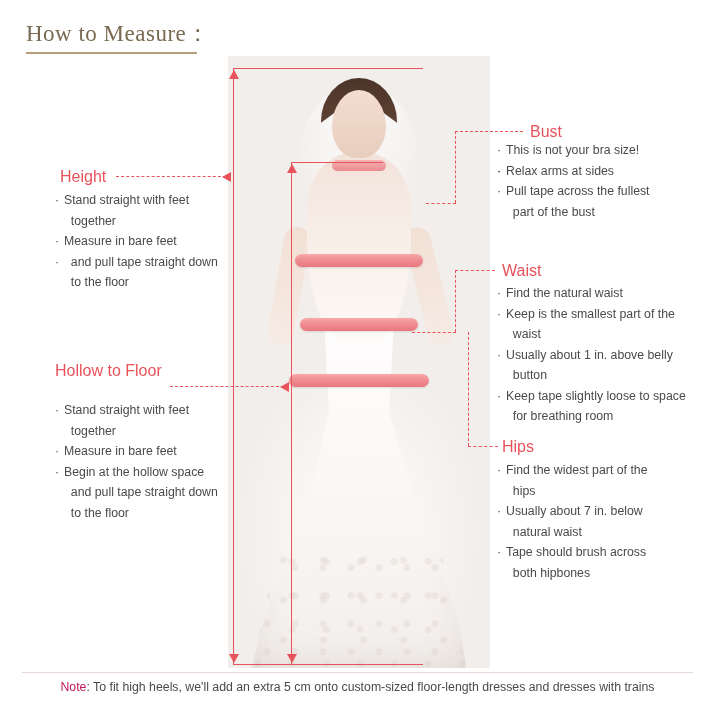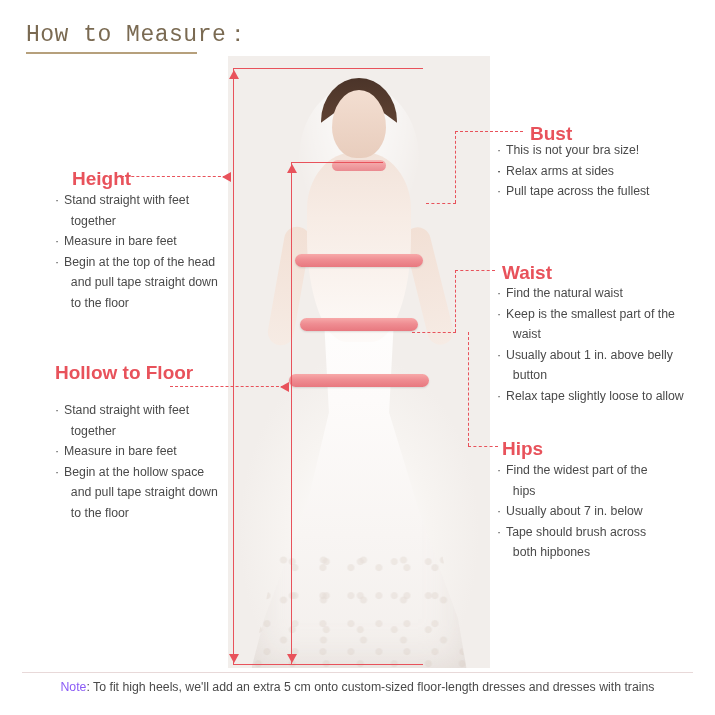--- a/index.html
+++ b/index.html
@@ -18,41 +18,41 @@
     overflow: hidden;
   }
 
   
   .title-wrap {
     position: absolute;
     left: 26px;
     top: 18px;
   }
   .title-text {
-    font-family: Liberation Mono, monospace;
+    font-family: Liberation Serif, serif;
     font-size: 23px;
     color: #7a6a52;
     letter-spacing: 0.5px;
     white-space: nowrap;
   }
   .title-underline {
     position: absolute;
     left: 0;
     top: 34px;
     width: 171px;
     height: 2px;
     background: #b6a07c;
   }
 
   
   .heading {
     position: absolute;
     color: #e8525b;
-    font-size: 19px;
-    font-weight: bold;
+    font-size: 16px;
+    font-weight: normal;
     white-space: nowrap;
   }
 
   
   .bullets {
     position: absolute;
     color: #4a4a4a;
     font-size: 12.3px;
     line-height: 20.5px;
   }
@@ -235,21 +235,21 @@
   .note {
     position: absolute;
     left: 0;
     right: 0;
     top: 680px;
     text-align: center;
     font-size: 12.3px;
     color: #4a4a4a;
   }
   .note .note-label {
-    color: #8b5cf6;
+    color: #be185d;
   }
   .footer-rule {
     position: absolute;
     left: 22px;
     right: 22px;
     top: 672px;
     border-top: 1px solid #e8d9d9;
   }
 </style>
 </head>
@@ -280,26 +280,26 @@
 
   <div class="solid-v" style="left:233px; top:68px; height:596px;"></div>
   <div class="solid-h" style="left:233px; top:68px; width:190px;"></div>
   <div class="solid-h" style="left:233px; top:664px; width:190px;"></div>
   <div class="arrow up" style="left:229px; top:70px;"></div>
   <div class="arrow down" style="left:229px; top:654px;"></div>
 
   <div class="dash-h" style="left:116px; top:176px; width:110px;"></div>
   <div class="arrow left" style="left:222px; top:172px;"></div>
 
-  <div class="heading" style="left:72px; top:168px;">Height</div>
+  <div class="heading" style="left:60px; top:168px;">Height</div>
   <div class="bullets" style="left:55px; top:190px; width:180px;">
     <div><span class="dot">·</span><span>Stand straight with feet</span></div>
     <div><span>  together</span></div>
     <div><span class="dot">·</span><span>Measure in bare feet</span></div>
-    <div><span class="dot">·</span><span>Begin at the top of the head</span></div>
+    <div><span class="dot">·</span></div>
     <div><span>  and pull tape straight down</span></div>
     <div><span>  to the floor</span></div>
   </div>
 
   <div class="solid-v" style="left:291px; top:162px; height:502px;"></div>
   <div class="solid-h" style="left:291px; top:162px; width:92px;"></div>
   <div class="arrow up" style="left:287px; top:164px;"></div>
   <div class="arrow down" style="left:287px; top:654px;"></div>
 
   <div class="dash-h" style="left:170px; top:386px; width:114px;"></div>
@@ -317,42 +317,45 @@
 
   <div class="dash-h" style="left:455px; top:131px; width:68px;"></div>
   <div class="dash-v" style="left:455px; top:131px; height:72px;"></div>
   <div class="dash-h" style="left:426px; top:203px; width:30px;"></div>
   <div class="heading" style="left:530px; top:123px;">Bust</div>
   <div class="bullets" style="left:497px; top:140px; width:200px;">
     <div><span class="dot">·</span><span>This is not your bra size!</span></div>
     <div><span class="dot">·</span></div>
     <div><span class="dot">·</span><span>Relax arms at sides</span></div>
     <div><span class="dot">·</span><span>Pull tape across the fullest</span></div>
+    <div><span>  part of the bust</span></div>
   </div>
 
   <div class="dash-h" style="left:455px; top:270px; width:40px;"></div>
   <div class="dash-v" style="left:455px; top:270px; height:62px;"></div>
   <div class="dash-h" style="left:412px; top:332px; width:44px;"></div>
   <div class="heading" style="left:502px; top:262px;">Waist</div>
   <div class="bullets" style="left:497px; top:283px; width:200px;">
     <div><span class="dot">·</span><span>Find the natural waist</span></div>
     <div><span class="dot">·</span><span>Keep is the smallest part of the</span></div>
     <div><span>  waist</span></div>
     <div><span class="dot">·</span><span>Usually about 1 in. above belly</span></div>
     <div><span>  button</span></div>
-    <div><span class="dot">·</span><span>Relax tape slightly loose to allow</span></div>
+    <div><span class="dot">·</span><span>Keep tape slightly loose to space</span></div>
+    <div><span>  for breathing room</span></div>
   </div>
 
   <div class="dash-v" style="left:468px; top:332px; height:114px;"></div>
   <div class="dash-h" style="left:468px; top:446px; width:30px;"></div>
   <div class="heading" style="left:502px; top:438px;">Hips</div>
   <div class="bullets" style="left:497px; top:460px; width:200px;">
     <div><span class="dot">·</span><span>Find the widest part of the</span></div>
     <div><span>  hips</span></div>
     <div><span class="dot">·</span><span>Usually about 7 in. below</span></div>
+    <div><span>  natural waist</span></div>
     <div><span class="dot">·</span><span>Tape should brush across</span></div>
     <div><span>  both hipbones</span></div>
   </div>
 
   <div class="footer-rule"></div>
   <div class="note">
     <span class="note-label">Note</span><span>: To fit high heels, we'll add an extra 5 cm onto custom-sized floor-length dresses and dresses with trains</span>
   </div>
 
 </div>

